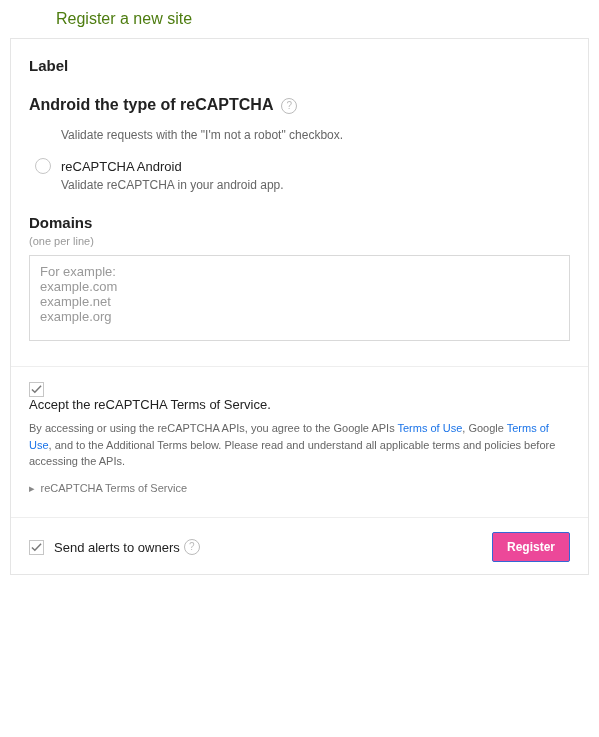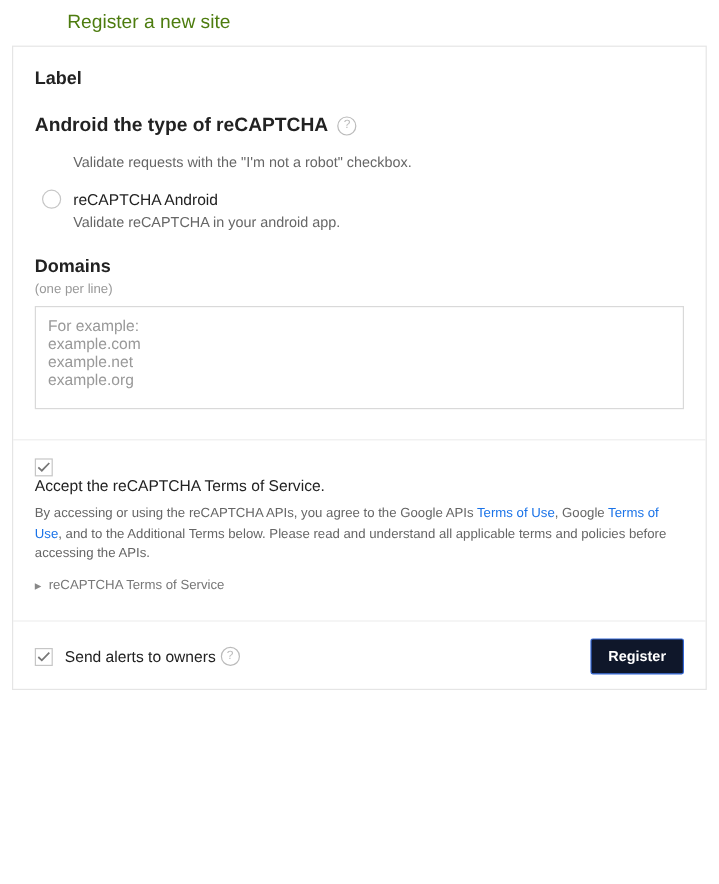--- a/index.html
+++ b/index.html
@@ -181,21 +181,21 @@
   }
   .alerts-line {
     display: flex;
     align-items: flex-end;
   }
   .alerts-label {
     font-size: 13px;
     color: #222;
   }
   .register-btn {
-    background: #0f172a;
+    background: #ec4899;
     color: #fff;
     border: 1px solid #3367d6;
     font-size: 12px;
     font-weight: bold;
     padding: 7px 14px;
     border-radius: 2px;
     cursor: pointer;
   }
 </style>
 </head>

